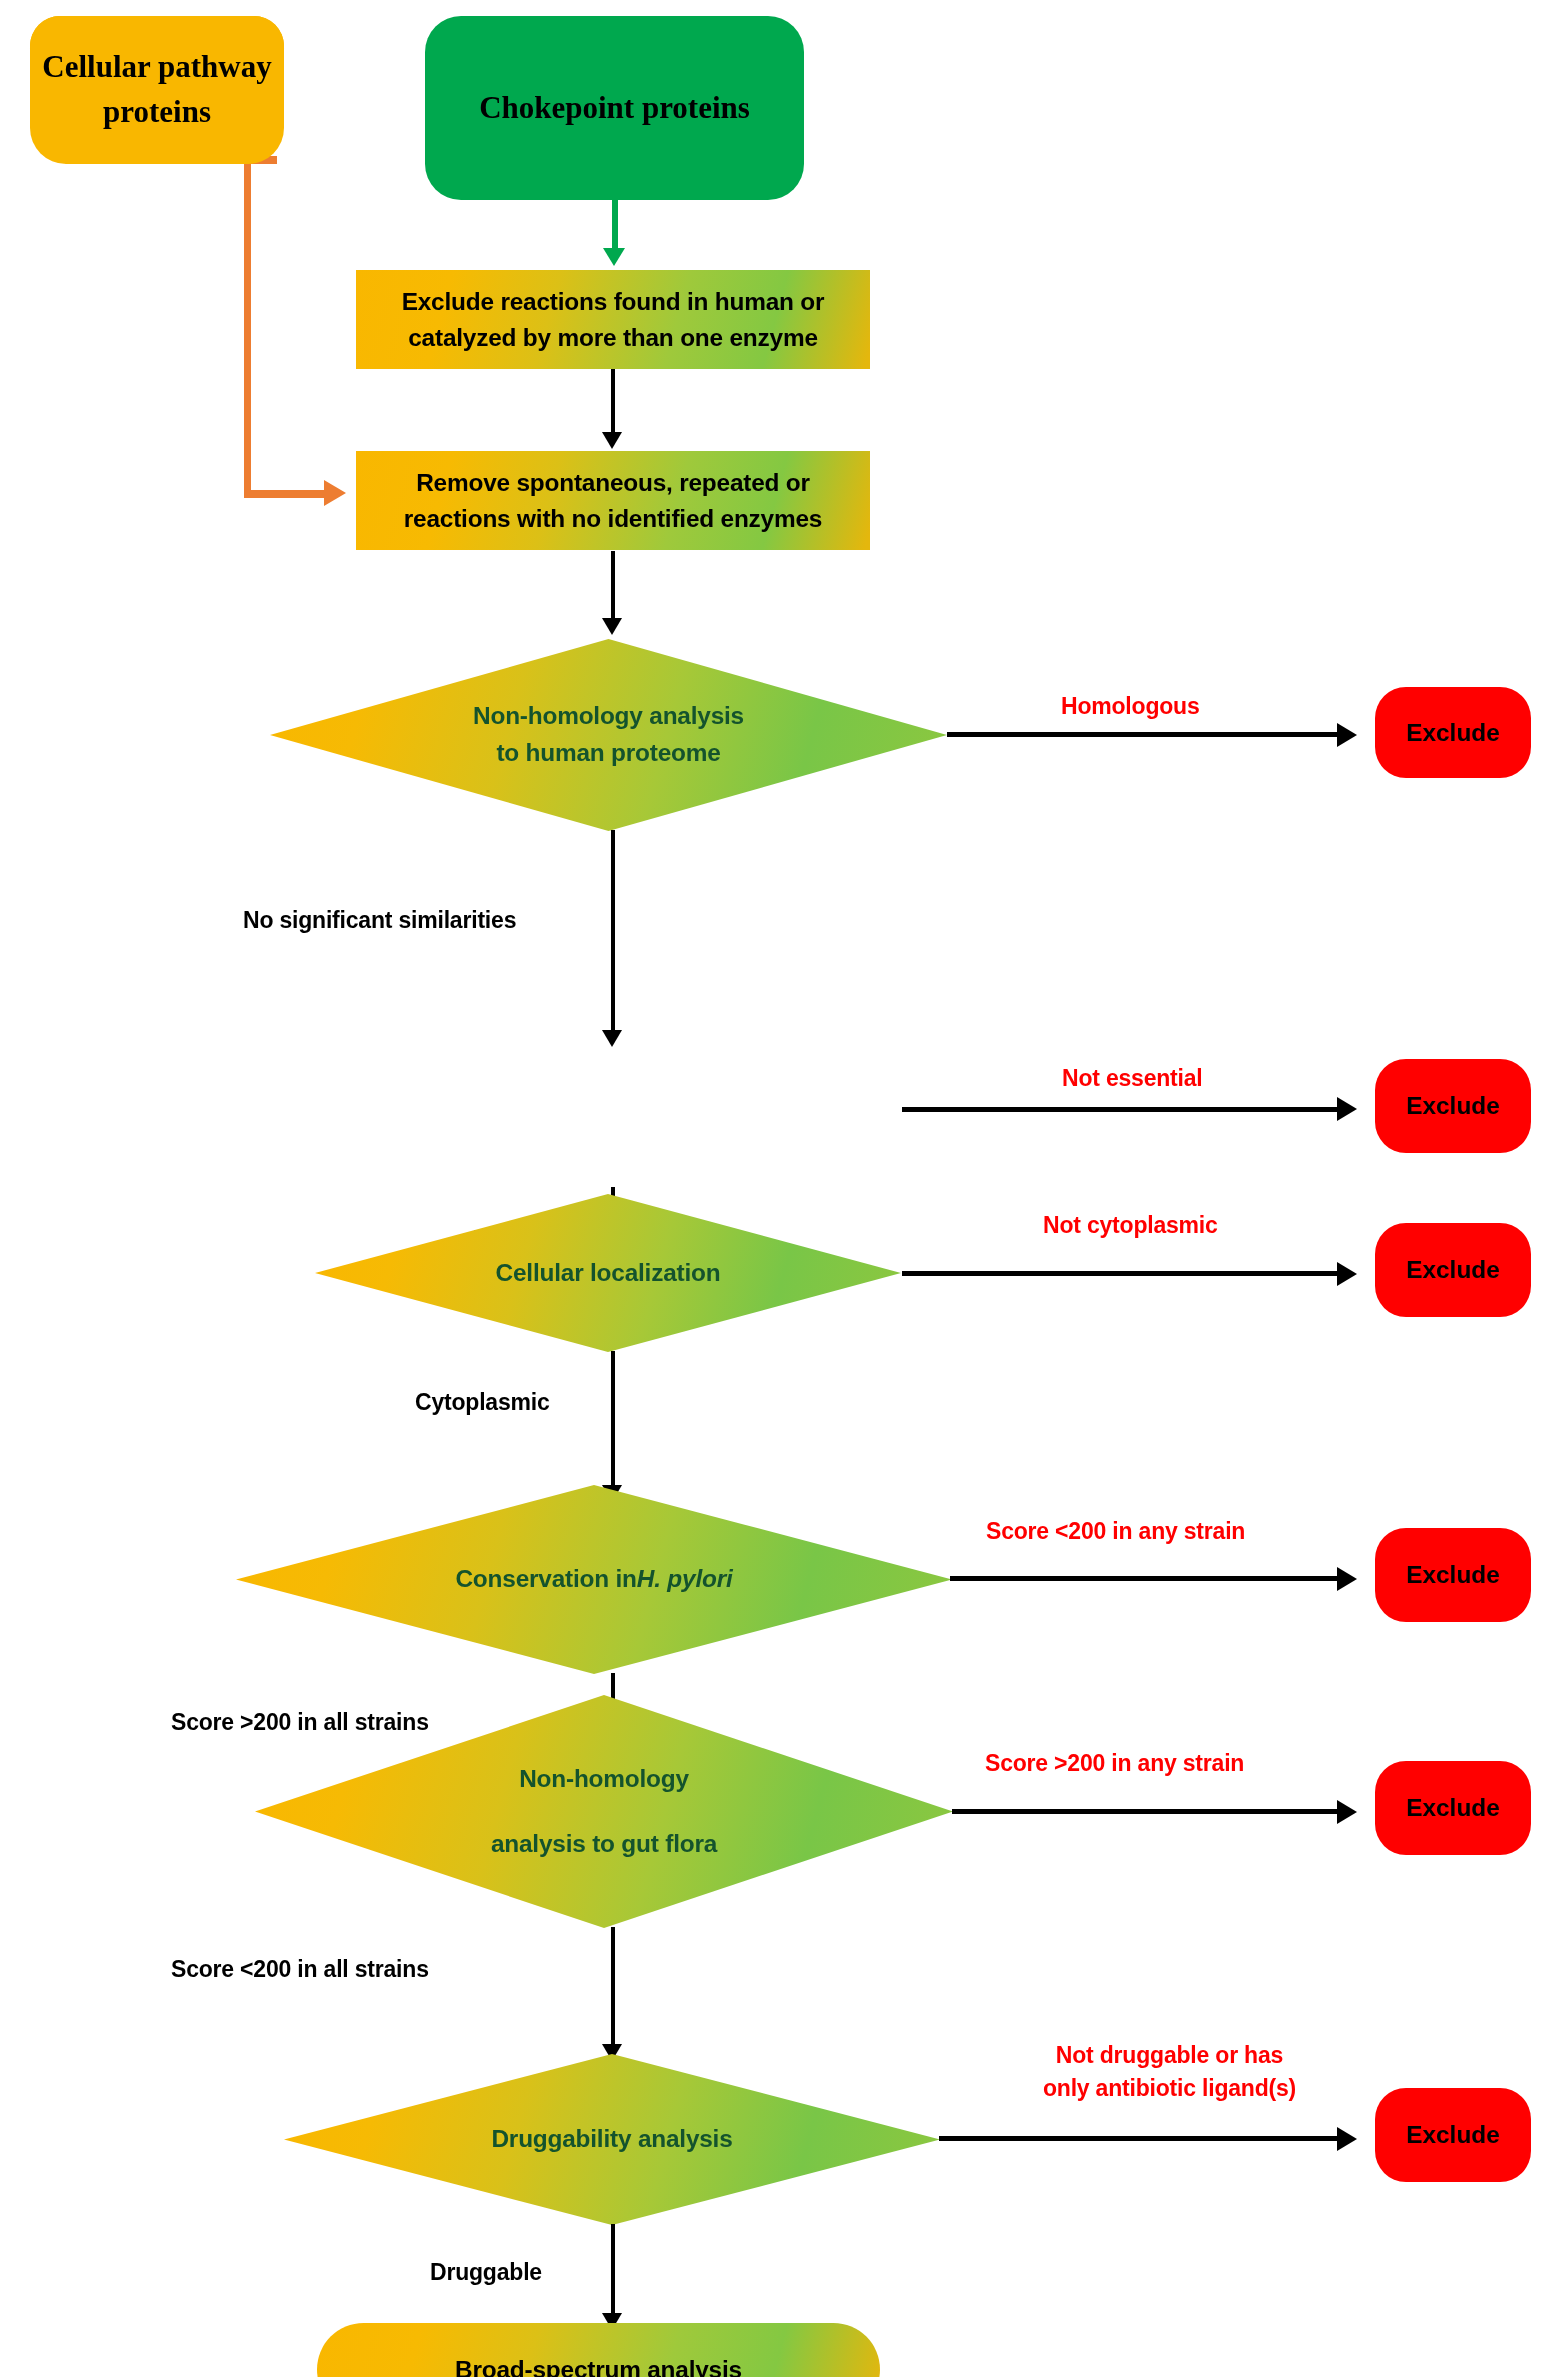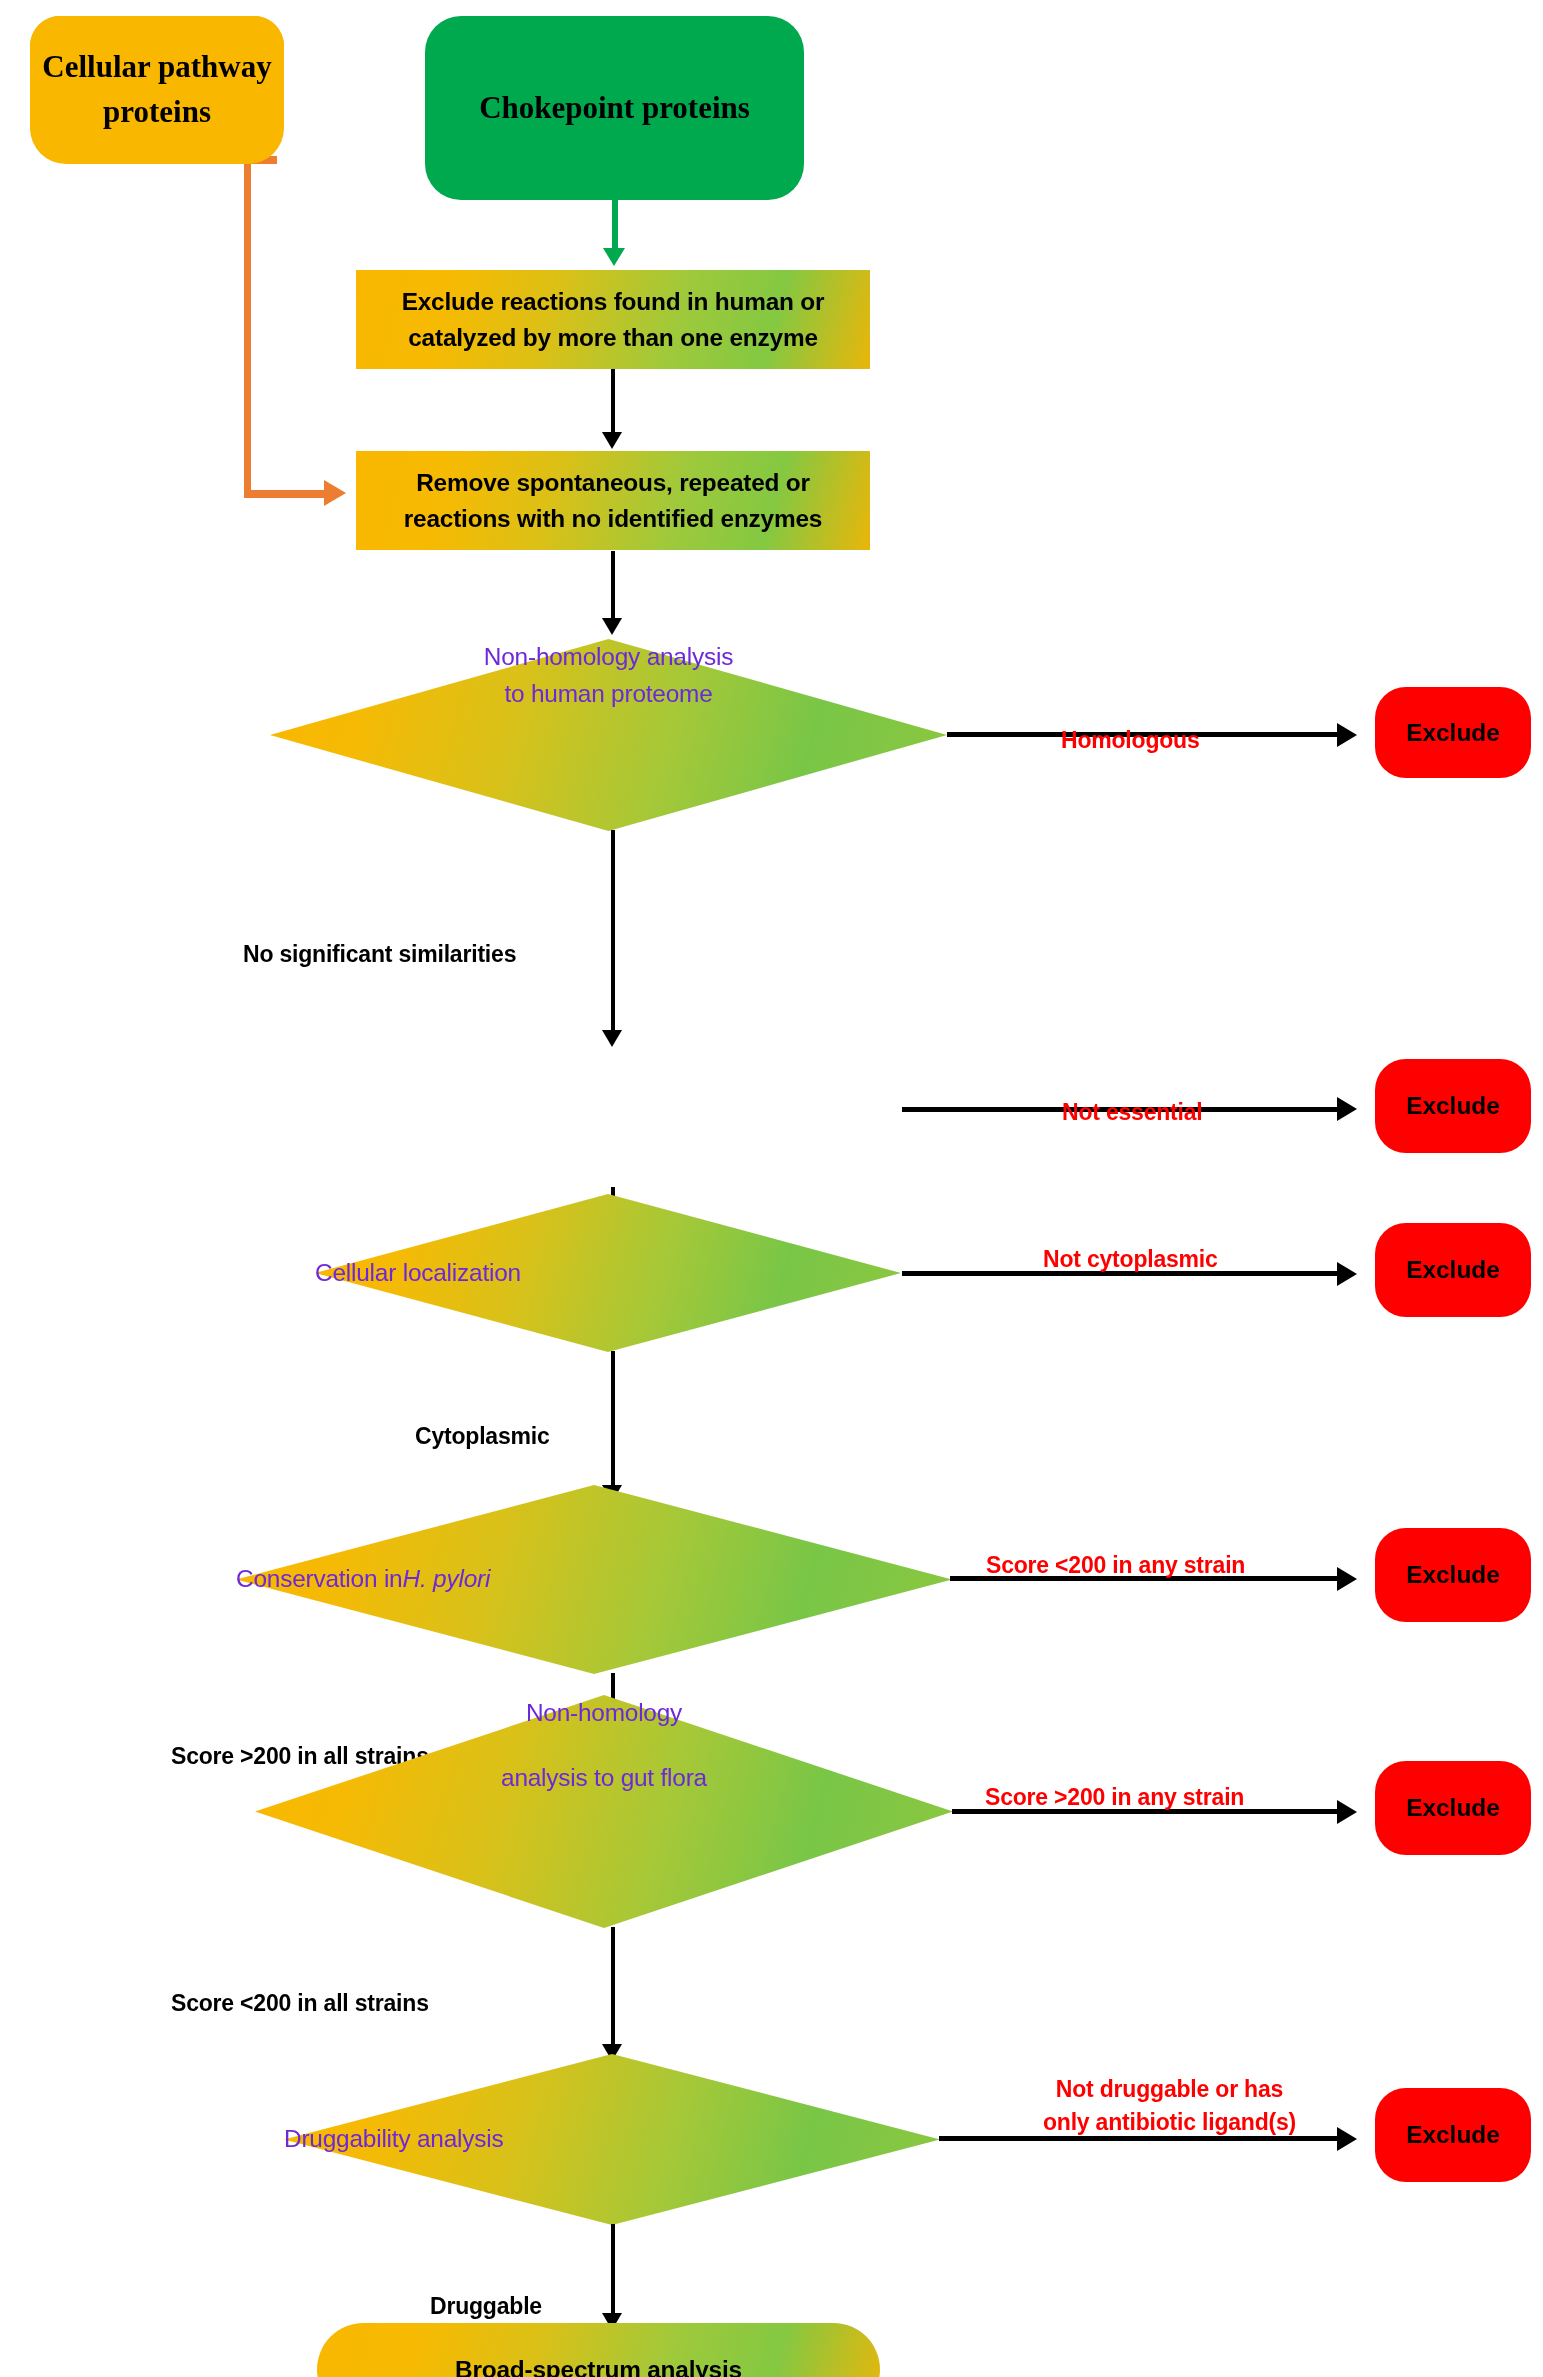--- a/index.html
+++ b/index.html
@@ -53,26 +53,26 @@
     position:absolute;
     inset:0;
     clip-path:polygon(50% 0%,100% 50%,50% 100%,0% 50%);
     background:linear-gradient(105deg,#F9B700 0%,#F6BA04 15%,#D9C119 36%,#A7C837 58%,#79C647 78%,#8DC73F 100%);
   }
   .diamond-label{
     position:absolute;
     inset:0;
     display:flex;
     align-items:center;
-    justify-content:flex-start;
+    justify-content:center;
     text-align:center;
     font-size:24.4px;
-    font-weight:400;
+    font-weight:700;
     letter-spacing:-0.2px;
-    color:#6d28d9;
+    color:#14532d;
     line-height:1.5;
   }
   .ital{font-style:italic;}
 
   
   .excl{
     background:#FF0000;
     border-radius:31px;
     font-size:24.4px;
     font-weight:700;
@@ -117,21 +117,20 @@
 
   
   .edge-label{
     position:absolute;
     font-size:23px;
     font-weight:600;
     letter-spacing:-0.2px;
     color:#000;
     white-space:nowrap;
     line-height:1.45;
-    margin-top:34px;
   }
   .edge-label.red{color:#FF0000;text-align:center;white-space:normal;}
 </style>
 </head>
 <body>
 
 <div id="canvas">
 
   <div class="node capsule-serif cap-yellow" style="left:30px;top:15.6px;width:254px;height:65px;">
   </div>

